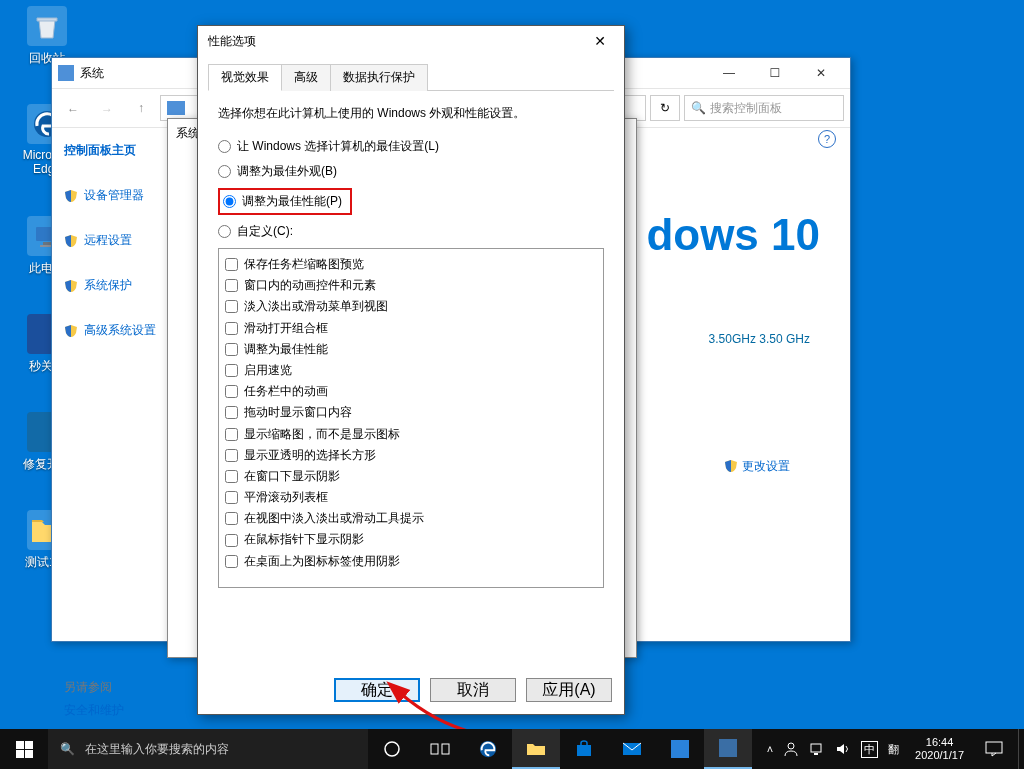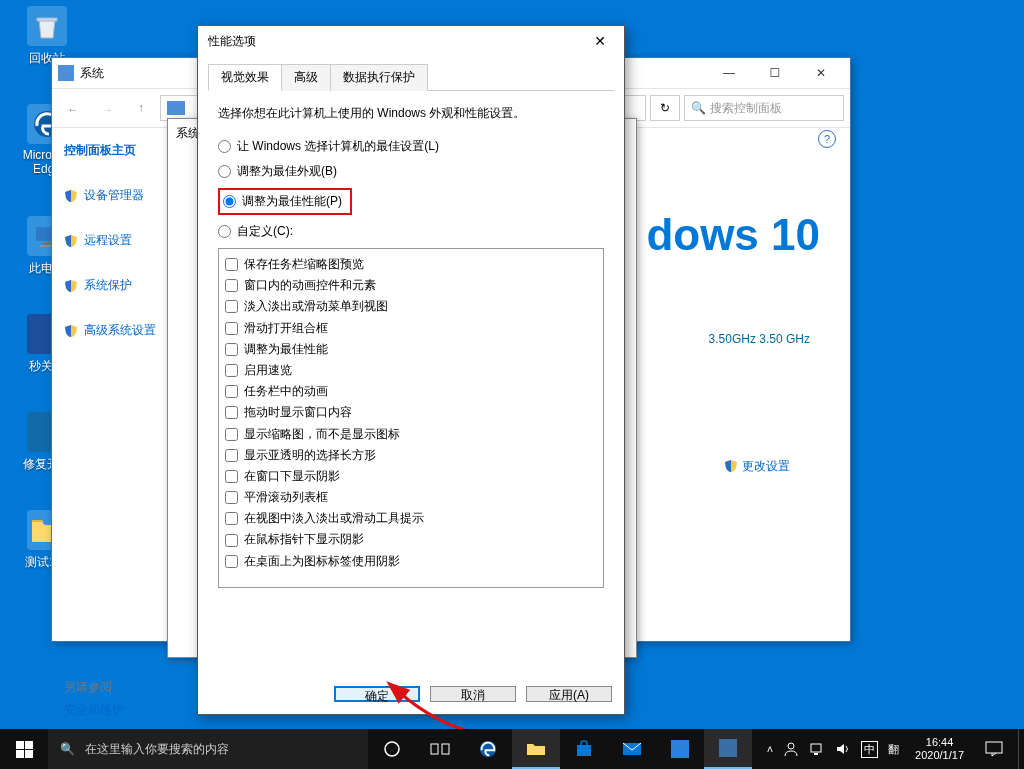--- a/index.html
+++ b/index.html
@@ -53,21 +53,21 @@
 .perf .tabline { height:1px; background:#ccc; margin: -1px 10px 0 10px; }
 .perf .content { padding: 14px 20px; flex:1; overflow:hidden; }
 .perf .desc { margin-bottom: 16px; }
 .perf .radiogroup label { display:flex; align-items:center; gap:6px; margin: 8px 0; cursor:pointer; }
 .perf .radiogroup input[type=radio] { width:13px; height:13px; }
 .perf .highlight { border: 2px solid #d11; padding: 3px 8px 3px 3px; display:inline-flex; align-items:center; gap:6px; }
 .perf .checklist { border:1px solid #999; margin-top:8px; height: 340px; overflow:auto; padding: 4px 6px; background:#fff; }
 .perf .checklist label { display:flex; align-items:center; gap:6px; margin:2px 0; cursor:pointer; line-height:1.6; }
 .perf .checklist input[type=checkbox] { width:13px; height:13px; }
 .perf .buttons { padding: 12px; display:flex; justify-content:flex-end; gap:10px; border-top: none; }
-.perf .buttons button { width:86px; height:16px; border:1px solid #888; background:#e9e9e9; cursor:pointer; font-size:12px; }
+.perf .buttons button { width:86px; height:24px; border:1px solid #888; background:#e9e9e9; cursor:pointer; font-size:16px; }
 .perf .buttons button.primary { border:2px solid #0078d7; background:#e5f1fb; }
 
 
 .arrow-annot { position:absolute; left:380px; top:678px; pointer-events:none; }
 
 
 .taskbar { position:absolute; left:0; bottom:0; width:100%; height:40px; background:#101010; display:flex; align-items:center; color:#fff; }
 .taskbar .start { width:48px; height:40px; display:flex; align-items:center; justify-content:center; }
 .taskbar .search { width:320px; height:40px; background:#1f1f1f; display:flex; align-items:center; padding:0 12px; gap:10px; color:#ccc; }
 .taskbar .tbbtn { width:48px; height:40px; display:flex; align-items:center; justify-content:center; }

